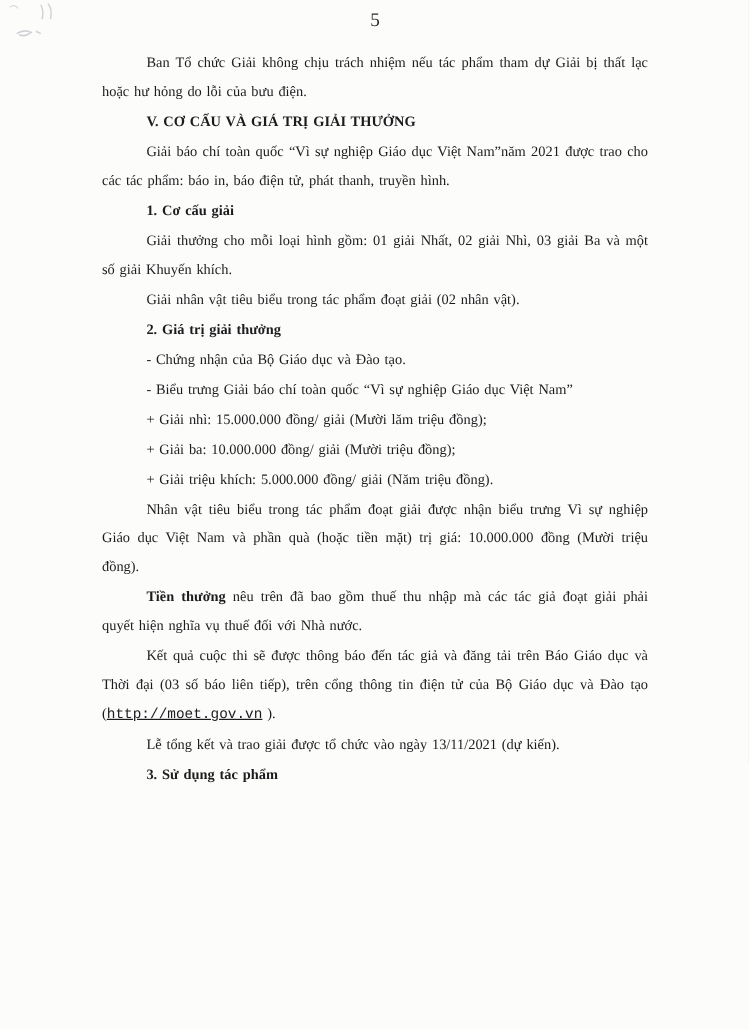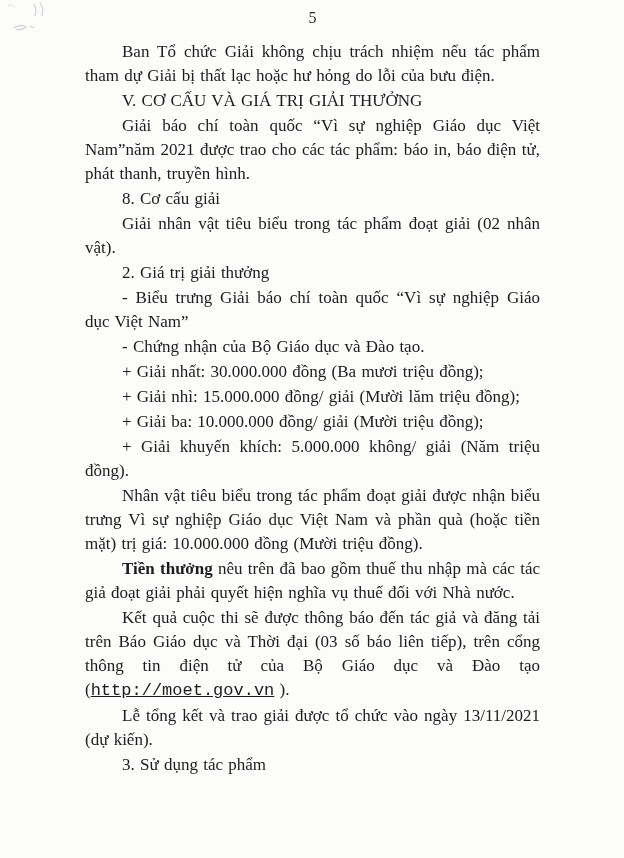--- a/index.html
+++ b/index.html
@@ -21,28 +21,28 @@
   }
   .page-number {
     text-align: center;
     font-size: 16px;
     line-height: 20px;
     margin-bottom: 12px;
     color: #2a2a2c;
   }
   .doc p {
     margin: 0 0 1px 0;
-    font-size: 17px;
+    font-size: 12px;
     line-height: 24px;
     text-align: justify;
     text-indent: 37px;
     word-spacing: 1px;
   }
   .doc p.heading {
-    font-weight: 400;
+    font-weight: 700;
     text-align: left;
   }
   .bold-lead { font-weight: 700; margin-top: 16px; }
   .underlined { text-decoration: underline; font-family: Liberation Mono, monospace; }
   .handwriting {
     position: absolute;
     top: 0;
     left: 0;
     opacity: 0.45;
     pointer-events: none;
@@ -58,29 +58,29 @@
     <path d="M8 6 q4 -3 7 1" stroke="#aab0b6" stroke-width="1" fill="none"></path>
     <path d="M14 28 q6 -4 12 -1 q-5 4 -10 2 M30 26 l4 2" stroke="#9aa0a8" stroke-width="1.3" fill="none"></path>
   </svg>
 
   <div class="page-number">5</div>
 
   <div class="doc">
     <p>Ban Tổ chức Giải không chịu trách nhiệm nếu tác phẩm tham dự Giải bị thất lạc hoặc hư hỏng do lỗi của bưu điện.</p>
     <p class="heading">V. CƠ CẤU VÀ GIÁ TRỊ GIẢI THƯỞNG</p>
     <p>Giải báo chí toàn quốc “Vì sự nghiệp Giáo dục Việt Nam”năm 2021 được trao cho các tác phẩm: báo in, báo điện tử, phát thanh, truyền hình.</p>
-    <p class="heading">8. Cơ cấu giải</p>
+    <p class="heading">1. Cơ cấu giải</p>
+    <p>Giải thưởng cho mỗi loại hình gồm: 01 giải Nhất, 02 giải Nhì, 03 giải Ba và một số giải Khuyến khích.</p>
     <p>Giải nhân vật tiêu biểu trong tác phẩm đoạt giải (02 nhân vật).</p>
     <p class="heading">2. Giá trị giải thưởng</p>
+    <p>- Chứng nhận của Bộ Giáo dục và Đào tạo.</p>
     <p>- Biểu trưng Giải báo chí toàn quốc “Vì sự nghiệp Giáo dục Việt Nam”</p>
-    <p>- Chứng nhận của Bộ Giáo dục và Đào tạo.</p>
-    <p>+ Giải nhất: 30.000.000 đồng (Ba mươi triệu đồng);</p>
     <p>+ Giải nhì: 15.000.000 đồng/ giải (Mười lăm triệu đồng);</p>
     <p>+ Giải ba: 10.000.000 đồng/ giải (Mười triệu đồng);</p>
-    <p>+ Giải khuyến khích: 5.000.000 không/ giải (Năm triệu đồng).</p>
+    <p>+ Giải triệu khích: 5.000.000 đồng/ giải (Năm triệu đồng).</p>
     <p>Nhân vật tiêu biểu trong tác phẩm đoạt giải được nhận biểu trưng Vì sự nghiệp Giáo dục Việt Nam và phần quà (hoặc tiền mặt) trị giá: 10.000.000 đồng (Mười triệu đồng).</p>
     <p><span class="bold-lead">Tiền thưởng</span><span> nêu trên đã bao gồm thuế thu nhập mà các tác giả đoạt giải phải quyết hiện nghĩa vụ thuế đối với Nhà nước.</span></p>
     <p><span>Kết quả cuộc thi sẽ được thông báo đến tác giả và đăng tải trên Báo Giáo dục và Thời đại (03 số báo liên tiếp), trên cổng thông tin điện tử của Bộ Giáo dục và Đào tạo (</span><span class="underlined">http://moet.gov.vn</span><span> ).</span></p>
     <p>Lễ tổng kết và trao giải được tổ chức vào ngày 13/11/2021 (dự kiến).</p>
     <p class="heading">3. Sử dụng tác phẩm</p>
 
   </div>
 
 </div>
 

